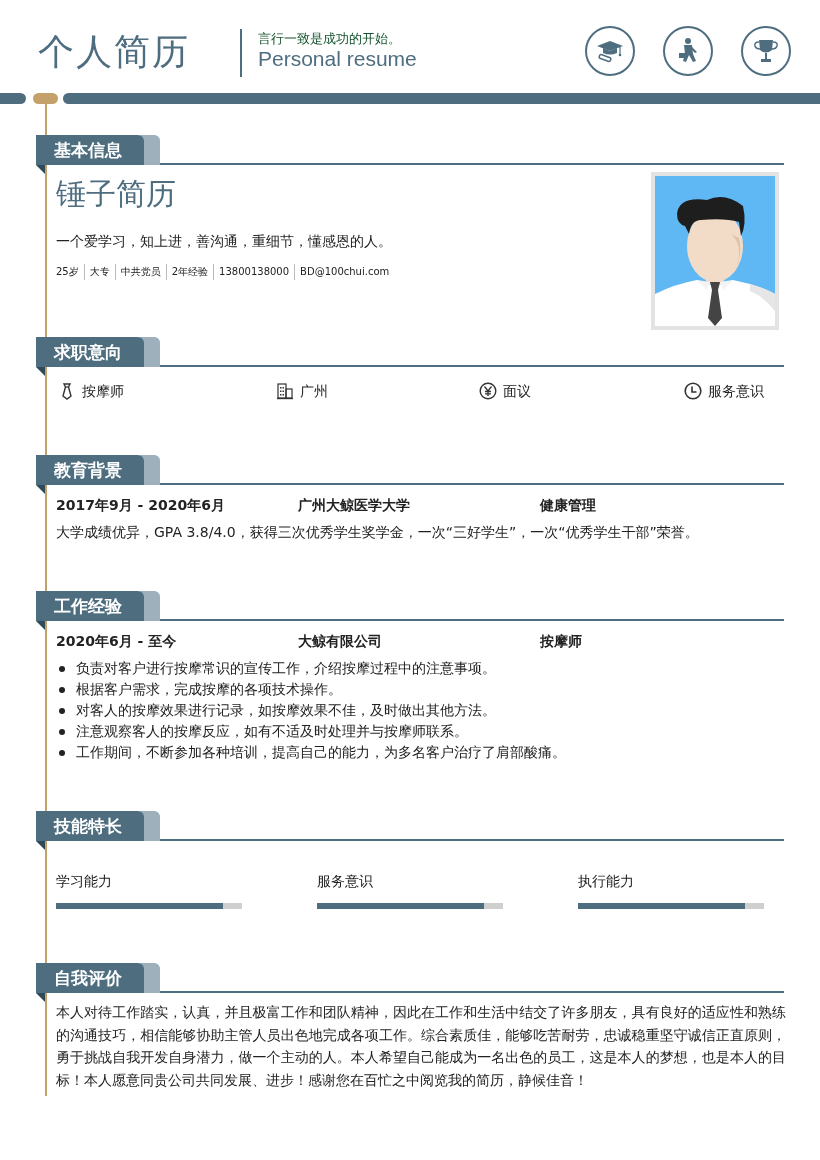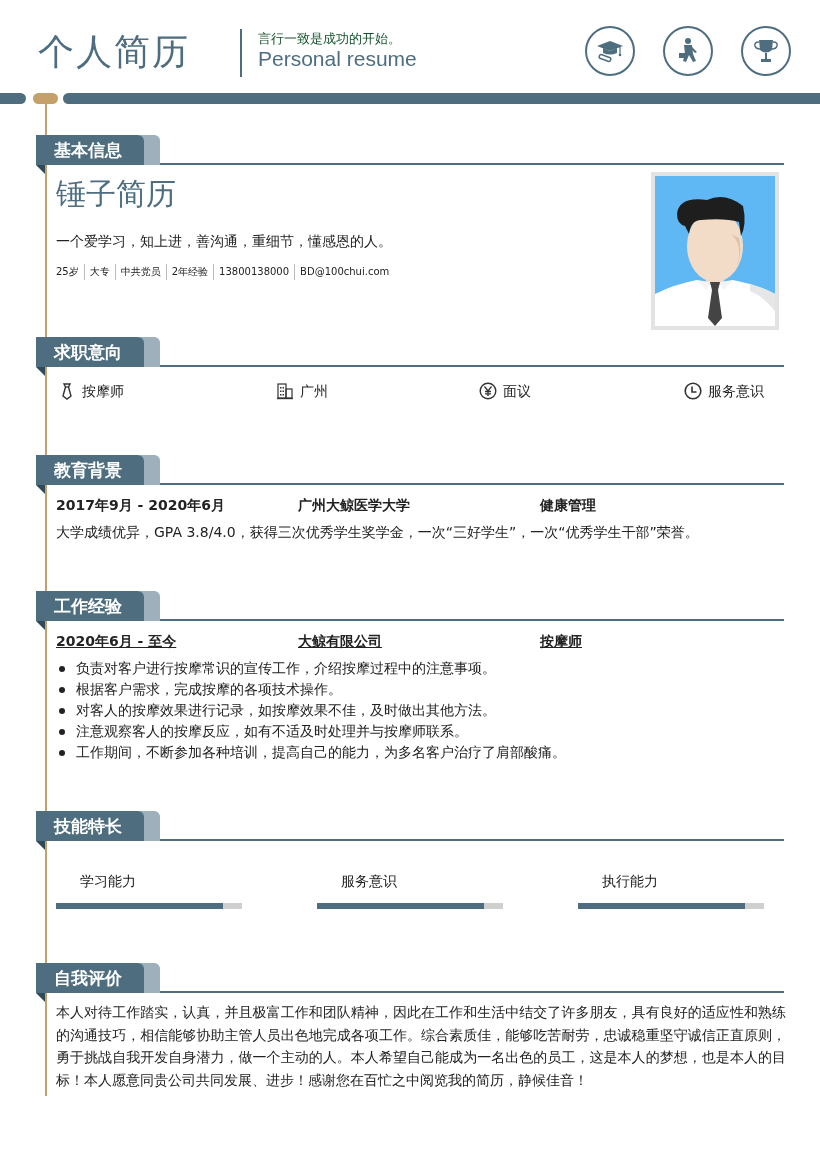--- a/index.html
+++ b/index.html
@@ -34,27 +34,27 @@
 
   .photo { position: absolute; left: 651px; top: 172px; width: 128px; height: 158px; background: #e3e3e3; padding: 4px; }
   .photo-inner { width: 120px; height: 150px; background: #5fb8f4; position: relative; overflow: hidden; }
 
   .intent-row { position: absolute; top: 380px; font-size: 14px; color: #222; line-height: 22px; display: flex; align-items: center; gap: 6px; }
   .intent-row svg { width: 18px; height: 18px; }
 
   .edu-line { position: absolute; top: 495px; font-size: 14px; font-weight: bold; color: #222; line-height: 20px; }
   .edu-desc { position: absolute; left: 56px; top: 522px; font-size: 14px; color: #222; line-height: 20px; }
 
-  .work-line { position: absolute; top: 631px; font-size: 14px; font-weight: bold; color: #222; line-height: 20px; text-decoration: underline; }
+  .work-line { position: absolute; top: 631px; font-size: 14px; font-weight: bold; color: #222; line-height: 20px; }
   .work-list { position: absolute; left: 56px; top: 658px; list-style: none; font-size: 14px; color: #222; }
   .work-list li { line-height: 21px; padding-left: 20px; position: relative; }
   .work-list li::before { content: ""; position: absolute; left: 3px; top: 8px; width: 6px; height: 6px; border-radius: 50%; background: #222; }
 
   .skill { position: absolute; top: 871px; width: 186px; }
-  .skill-label { font-size: 14px; color: #222; line-height: 20px; margin-left: 24px; }
+  .skill-label { font-size: 14px; color: #222; line-height: 20px; }
   .skill-track { margin-top: 12px; width: 186px; height: 6px; background: #cfcfcf; position: relative; }
   .skill-fill { position: absolute; left: 0; top: 0; height: 6px; background: #4e6e80; }
 
   .self-eval { position: absolute; left: 56px; top: 1001px; width: 730px; font-size: 14px; color: #222; line-height: 22.5px; text-align: justify; }
 </style>
 </head>
 <body>
 
 <div class="header-title">个人简历</div>
 <div class="header-divider"></div>

